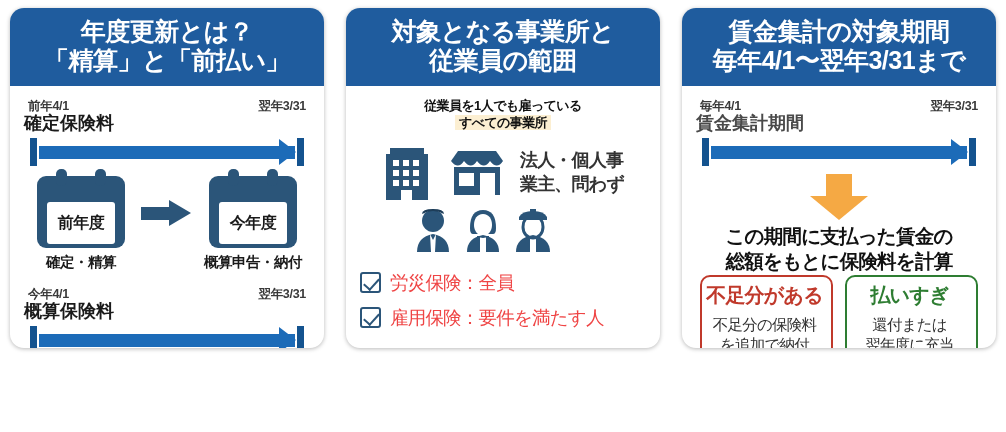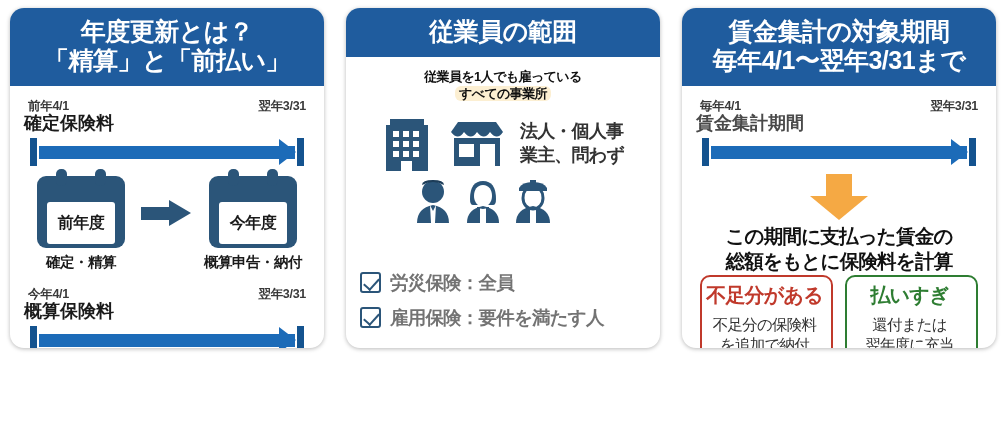--- a/index.html
+++ b/index.html
@@ -115,21 +115,21 @@
     border-bottom: 13px solid transparent;
     border-left: 22px solid #2B5579;
   }
 
   
   .lead {
     text-align: center; font-size: 13px; font-weight: bold; color: #111;
     line-height: 1.3; margin-top: 6px; letter-spacing: -0.6px;
   }
   .lead .mark {
-    background: #FCEFD2; padding: 0 4px; border-radius: 6px;
+    background: #FCEFD2; padding: 0 4px;
   }
   .icon-row {
     display: flex; align-items: center; justify-content: center;
     gap: 10px; margin-top: 10px;
   }
   .icon-text {
     font-size: 18px; color: #333; font-weight: bold; line-height: 1.3;
     letter-spacing: -0.8px; margin-left: 4px;
   }
   .people-row {
@@ -143,21 +143,21 @@
     width: 21px; height: 21px; border: 2.2px solid #2B5579; border-radius: 3px;
     position: relative; flex: none;
   }
   .chk::after {
     content: ""; position: absolute; left: 5px; top: 1px;
     width: 7px; height: 13px;
     border-right: 2.6px solid #2B5579; border-bottom: 2.6px solid #2B5579;
     transform: rotate(42deg);
   }
   .check-label {
-    font-size: 18.5px; font-weight: bold; color: #737373; letter-spacing: -0.8px;
+    font-size: 18.5px; font-weight: normal; color: #ef4444; letter-spacing: -0.8px;
   }
 
   
   .down-arrow {
     width: 58px; height: 46px; margin: 4px auto 2px auto; position: relative;
   }
   .down-arrow .shaft {
     position: absolute; left: 16px; top: 0; width: 26px; height: 24px; background: #F5A944;
   }
   .down-arrow .head {
@@ -251,20 +251,21 @@
           <div class="tl-bar"></div>
           <div class="tl-cap"></div>
         </div>
       </div>
 
     </div>
   </div>
 
   <div class="card">
     <div class="card-header">
+      <span class="hl">対象となる事業所と</span>
       <span class="hl">従業員の範囲</span>
     </div>
     <div class="card-body">
 
       <div class="lead">
         <span>従業員を1人でも雇っている</span><br>
         <span class="mark">すべての事業所</span>
       </div>
 
       <div class="icon-row">

